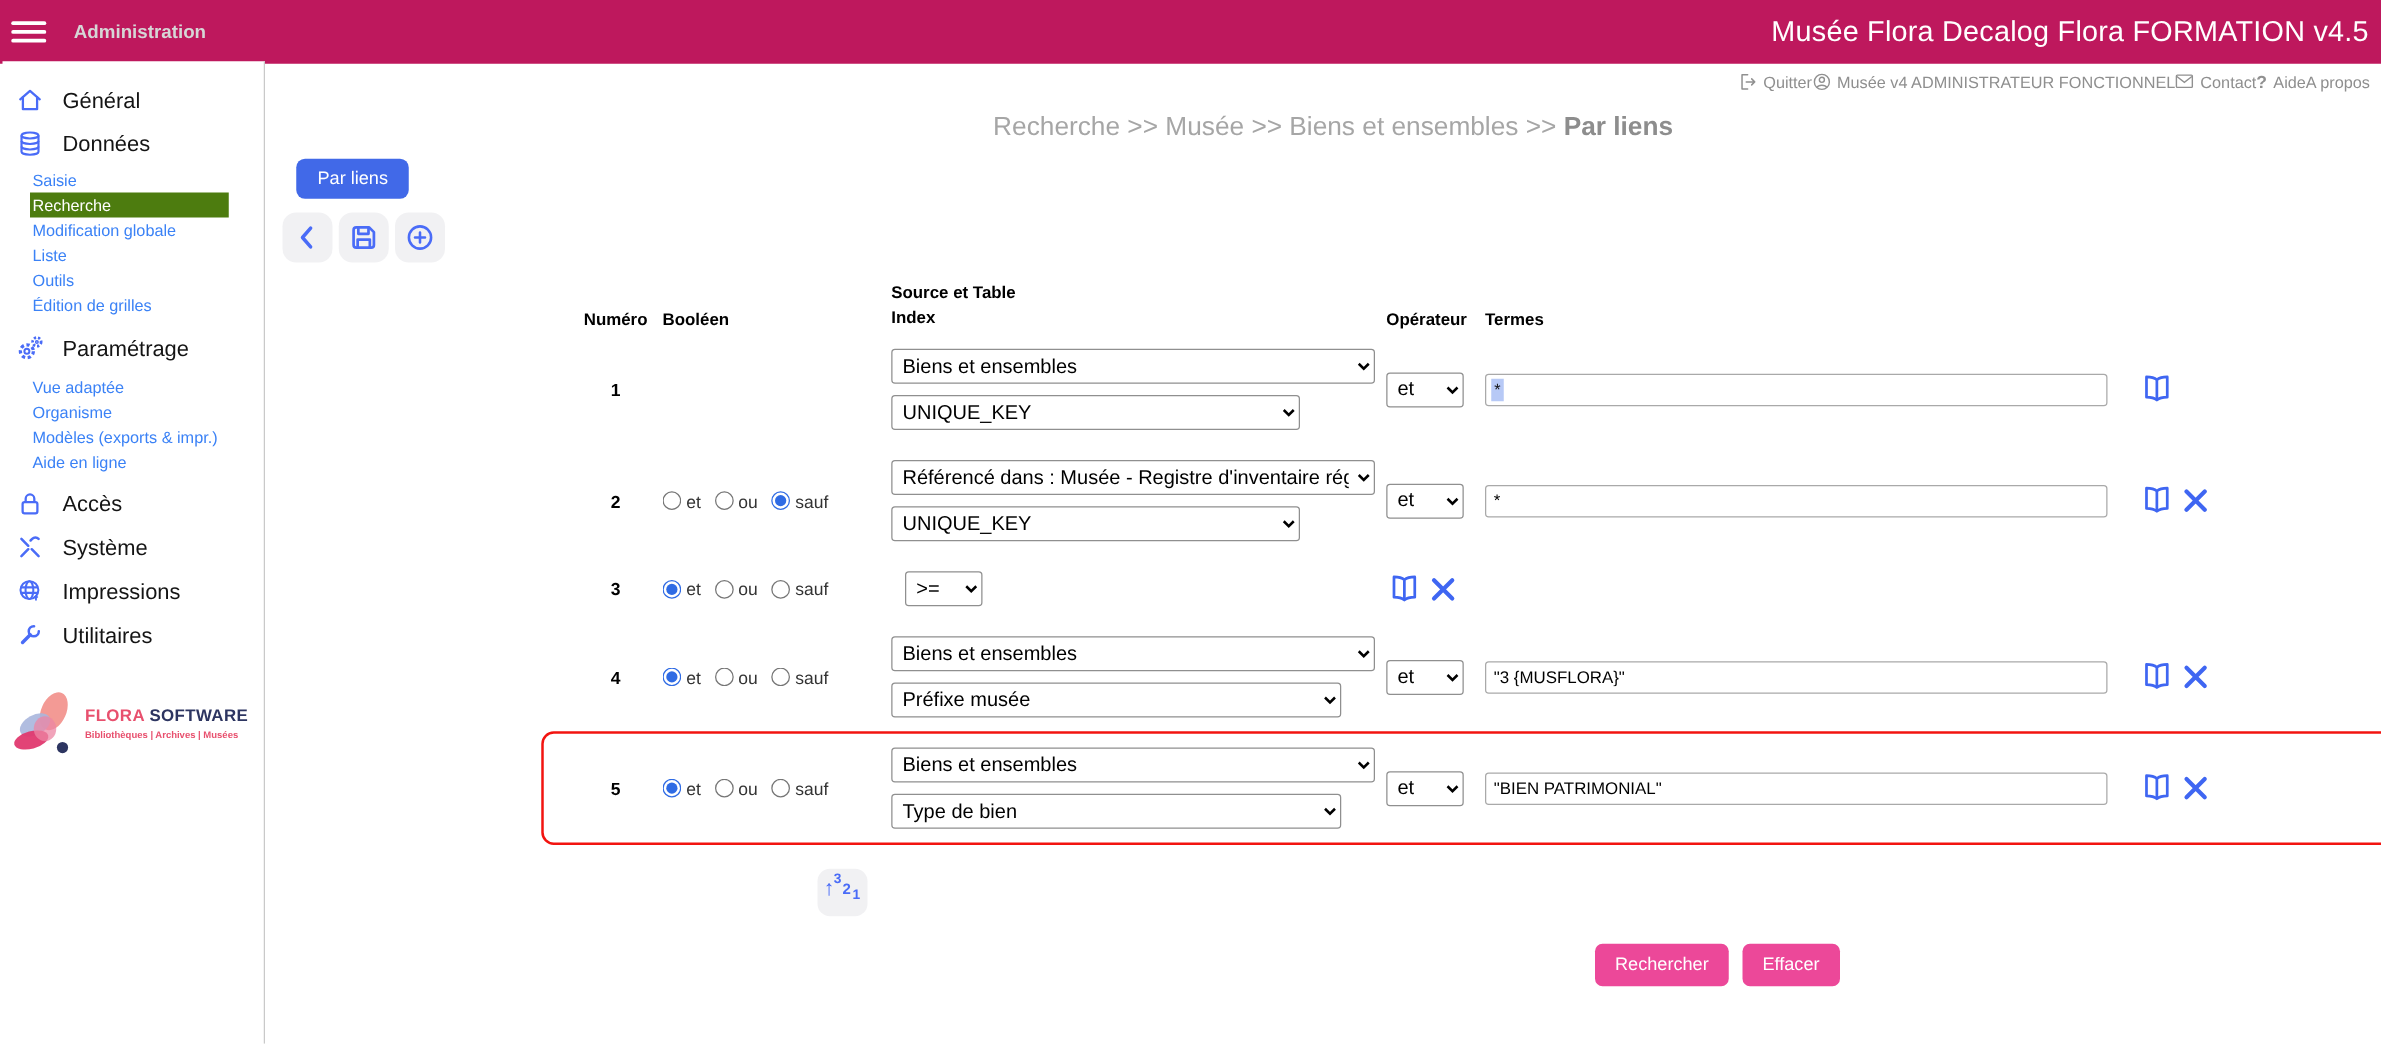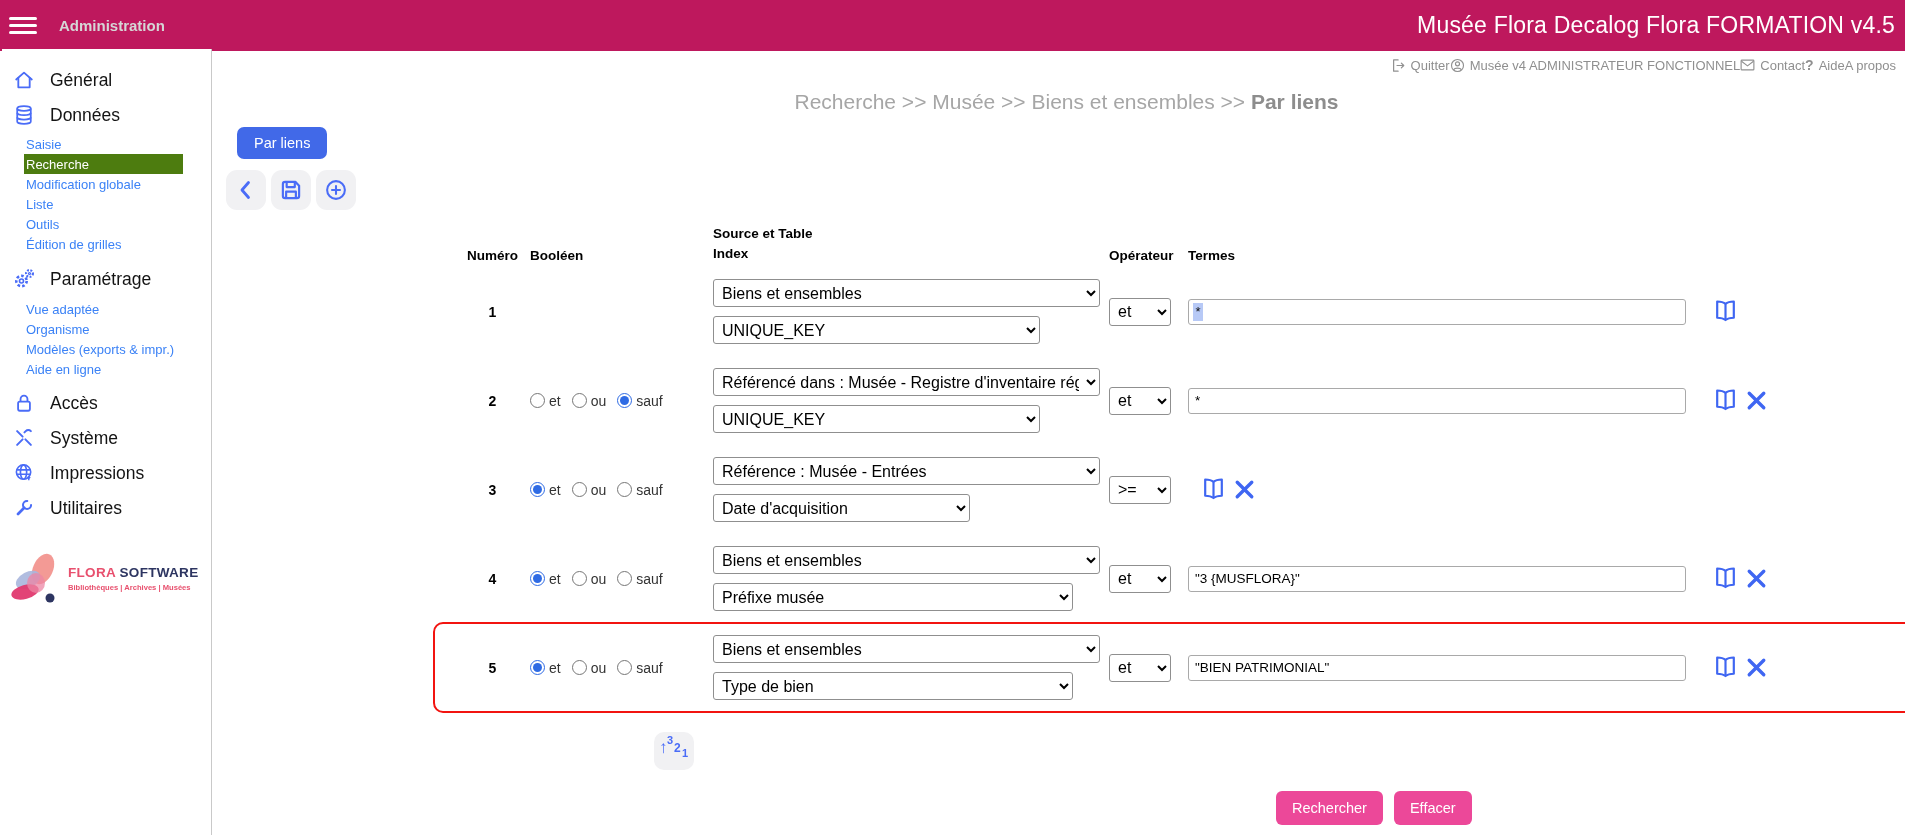--- a/index.html
+++ b/index.html
@@ -371,24 +371,20 @@
               </label>
             <label class="bool-opt">
                 <input type="radio" name="bool3" value="ou" style="">
                 <span>ou</span>
               </label>
             <label class="bool-opt">
                 <input type="radio" name="bool3" value="sauf" style="">
                 <span>sauf</span>
               </label>
           </div>
-          <div class="cell-selects">
-            <select class="src-select"><option>Référence : Musée - Entrées</option></select>
-            <select class="w257"><option>Date d'acquisition</option></select>
-          </div>
           <div>
             <select class="op-select"><option>&gt;=</option></select>
           </div>
           <div class="cell-icons">
             <button class="icon-btn">
               <svg width="27" height="25" viewBox="0 0 26 24" fill="none" stroke="#3f66f2" stroke-width="2.1" stroke-linejoin="round">
                   <path d="M13 4.6 C11 2.9 8.2 2.4 5 2.4 V18 c3.2 0 6 .5 8 2.2 c2-1.7 4.8-2.2 8-2.2 V2.4 c-3.2 0-6 .5-8 2.2 z"></path>
                   <path d="M13 5 V19.6"></path>
                 </svg>
             </button>

